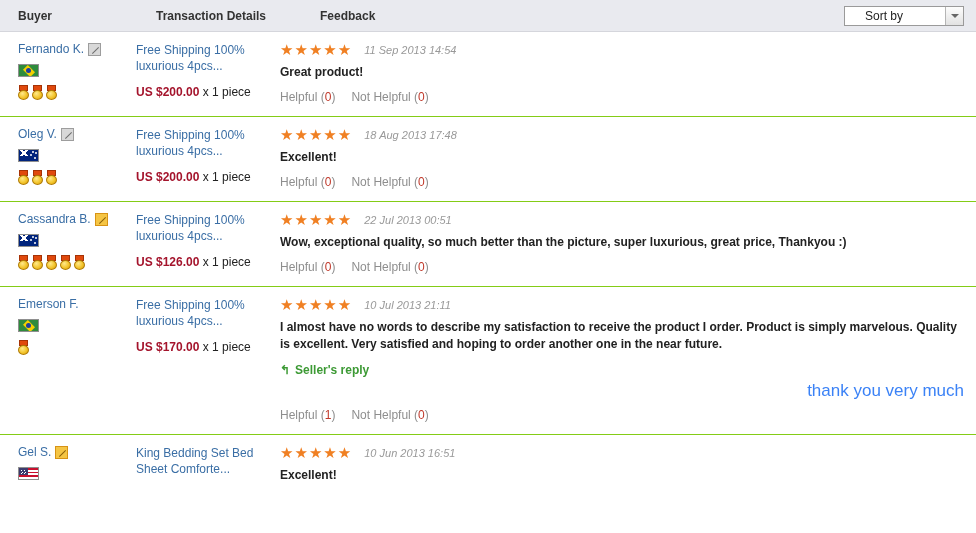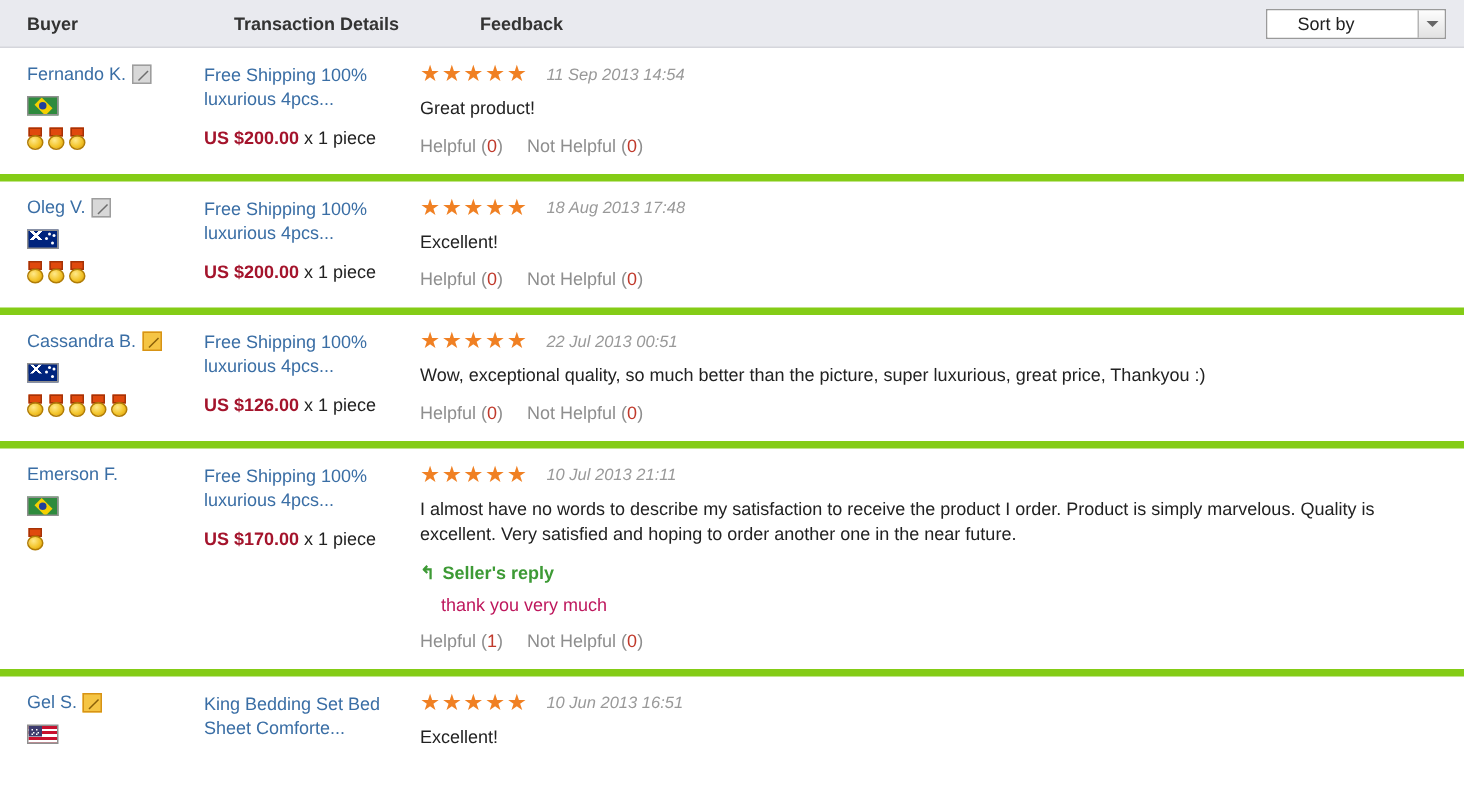--- a/index.html
+++ b/index.html
@@ -61,21 +61,21 @@
   .caret-dn {
     width: 0; height: 0;
     border-left: 4px solid transparent;
     border-right: 4px solid transparent;
     border-top: 4px solid #666666;
   }
 
   
   .fb-row {
     display: flex;
-    border-bottom: 5px solid #84cc16;
+    border-bottom: 1px solid #84cc16;
     padding: 10px 0 12px 0;
     align-items: flex-start;
   }
   .fb-row:last-child { border-bottom: none; }
 
   .col-buyer { width: 136px; padding-left: 18px; }
   .col-trans { width: 144px; padding-right: 10px; }
   .col-feed  { flex: 1; padding-right: 12px; }
 
   
@@ -223,42 +223,44 @@
 
   
   .fb-top { display: flex; align-items: center; gap: 12px; }
   .stars { color: #f08023; font-size: 15px; letter-spacing: 1px; line-height: 16px; }
   .fb-date { color: #999999; font-size: 11px; font-style: italic; }
   .fb-comment {
     margin-top: 6px;
     color: #222222;
     font-size: 12px;
     line-height: 17px;
+    font-weight: bold;
   }
   .fb-actions { margin-top: 9px; display: flex; gap: 16px; }
   .helpful-link {
     color: #8e8e8e;
     font-size: 12px;
     text-decoration: none;
     cursor: pointer;
   }
   .cnt { color: #c0392b; }
 
   .reply-block { margin-top: 10px; }
   .reply-head {
     display: flex; align-items: center; gap: 5px;
     color: #3d9a35; font-weight: bold; font-size: 12px;
   }
   .reply-arrow { color: #3d9a35; font-size: 12px; }
   .reply-text {
     margin-top: 6px;
     margin-left: 14px;
-    color: #be185d;
-    font-size: 12px;
+    color: #3b82f6;
+    font-size: 17px;
     line-height: 16px;
+    text-align: right;
   }
 </style>
 </head>
 <body>
 
 <div class="fb-header">
   <div class="h-cell h-buyer">Buyer</div>
   <div class="h-cell h-trans">Transaction Details</div>
   <div class="h-cell h-feed">Feedback</div>
 

